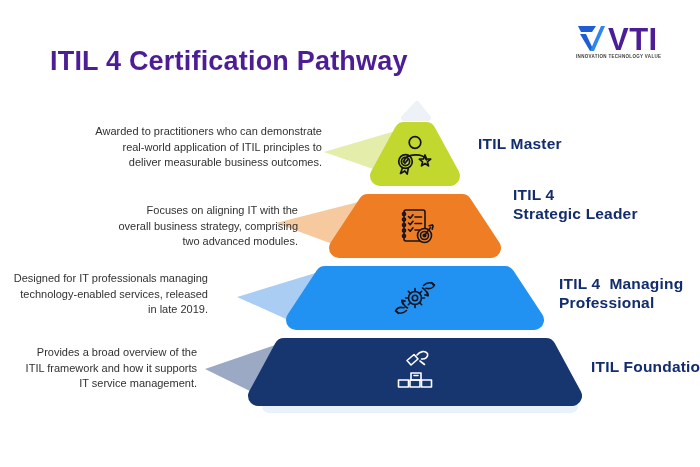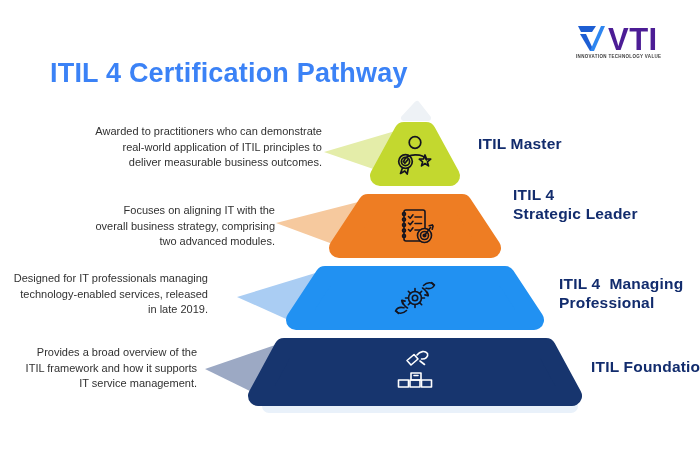--- a/index.html
+++ b/index.html
@@ -1,20 +1,20 @@
 <!DOCTYPE html>
 <html><head>
 <meta charset="utf-8">
 <style>
   html,body{margin:0;padding:0;}
   body{width:700px;height:467px;font-family:"Liberation Sans",sans-serif;}
   .stage{position:relative;width:700px;height:467px;background:#ffffff;overflow:hidden;}
 
-  .title{position:absolute;left:50px;top:58px;font-size:27px;font-weight:800;
-         color:#3b82f6;letter-spacing:.2px;white-space:pre;}
+  .title{position:absolute;left:50px;top:46px;font-size:27px;font-weight:800;
+         color:#4c1d95;letter-spacing:.2px;white-space:pre;}
 
   
   .logo{position:absolute;left:576px;top:26px;width:112px;}
   .logo-row{display:flex;align-items:flex-start;gap:2px;}
   .logo-text{font-size:31px;font-weight:800;color:#4c1d95;line-height:27px;letter-spacing:.5px;}
   .logo-tagline{font-size:8px;color:#3a3a3a;letter-spacing:.6px;white-space:pre;
                 transform:scale(.56);transform-origin:left top;margin-top:1px;font-weight:600;}
 
   
   .pyramid{position:absolute;left:0;top:0;}
@@ -32,21 +32,21 @@
   .label span{display:block;white-space:pre;}
   .label-1{left:470px;top:134px;}
   .label-2{left:505px;top:185px;}
   .label-3{left:551px;top:274px;}
   .label-4{left:583px;top:357px;}
 
   
   .desc{position:absolute;text-align:right;font-size:11px;line-height:15.6px;color:#313131;}
   .desc span{display:block;white-space:pre;}
   .desc-1{top:124px;right:378px;}
-  .desc-2{top:203px;right:425px;}
+  .desc-2{top:203px;right:402px;}
   .desc-3{top:271px;right:492px;}
   .desc-4{top:345px;right:503px;}
 </style>
 </head>
 <body>
 
 <div class="stage">
 
   <div class="title">ITIL 4 Certification Pathway</div>
 

